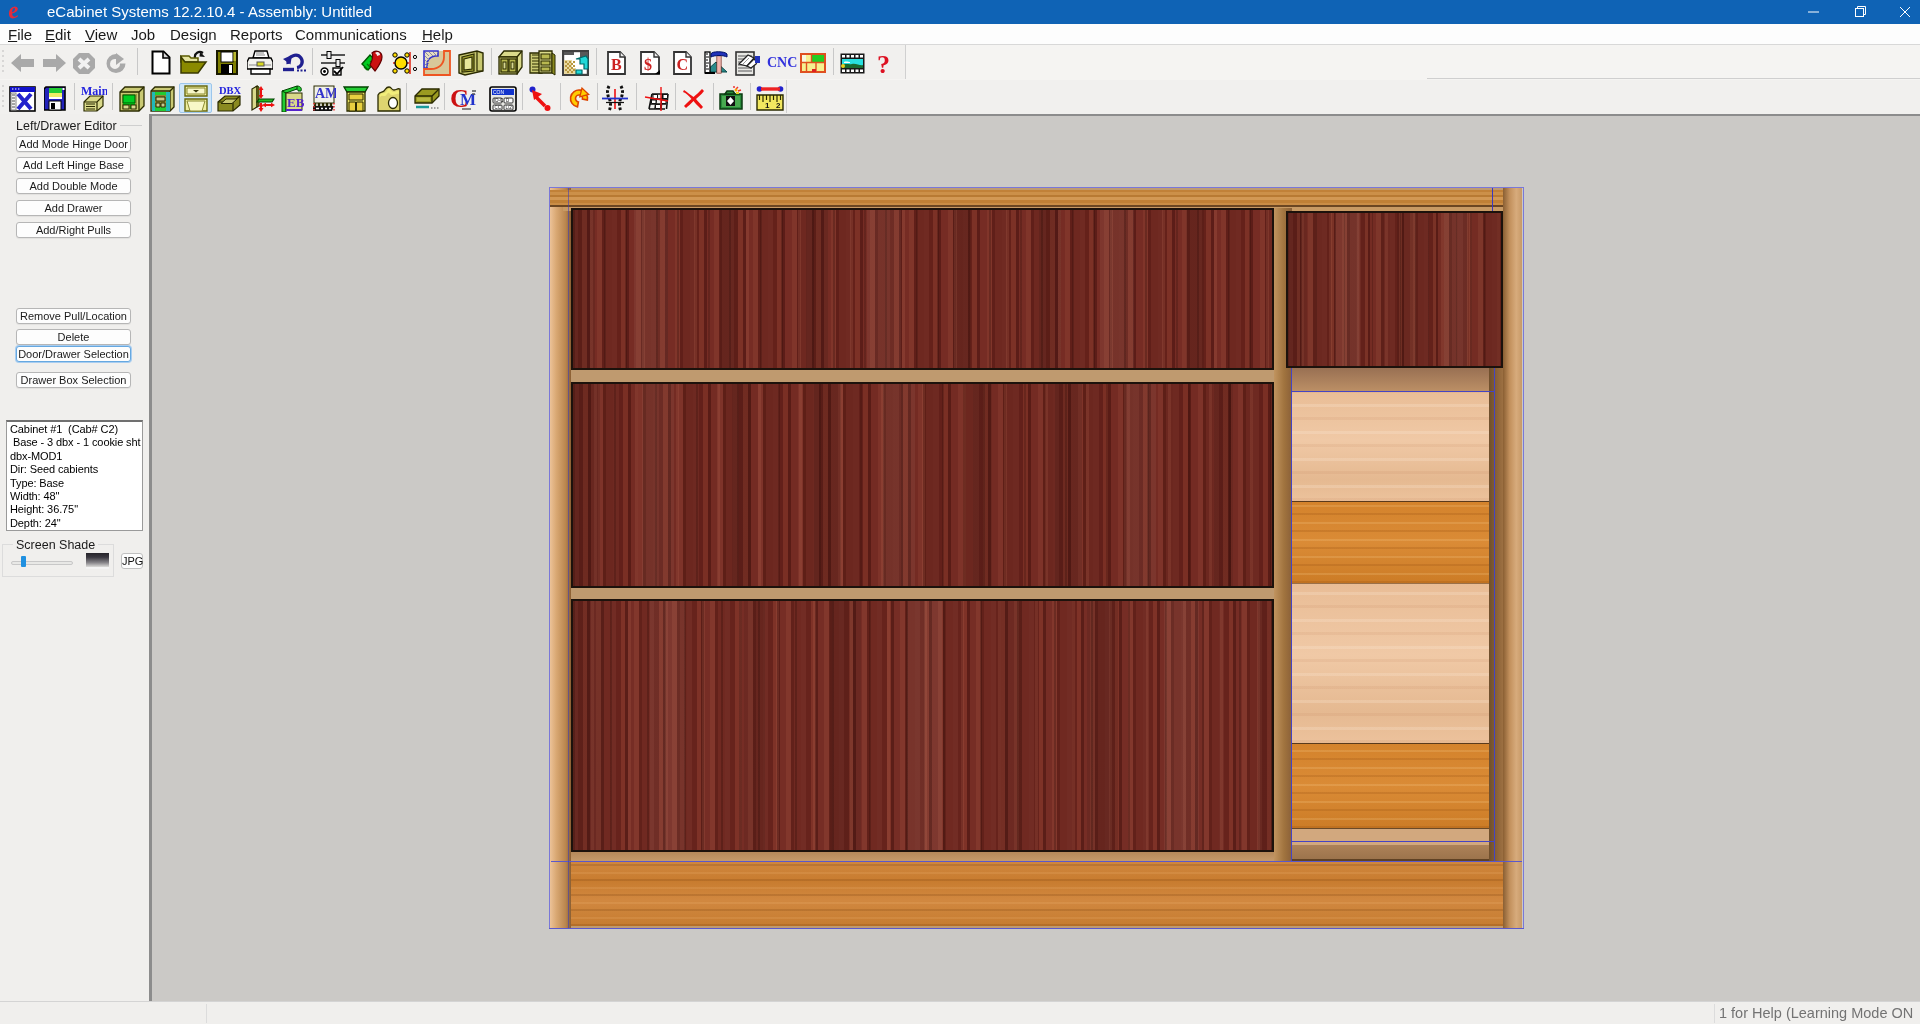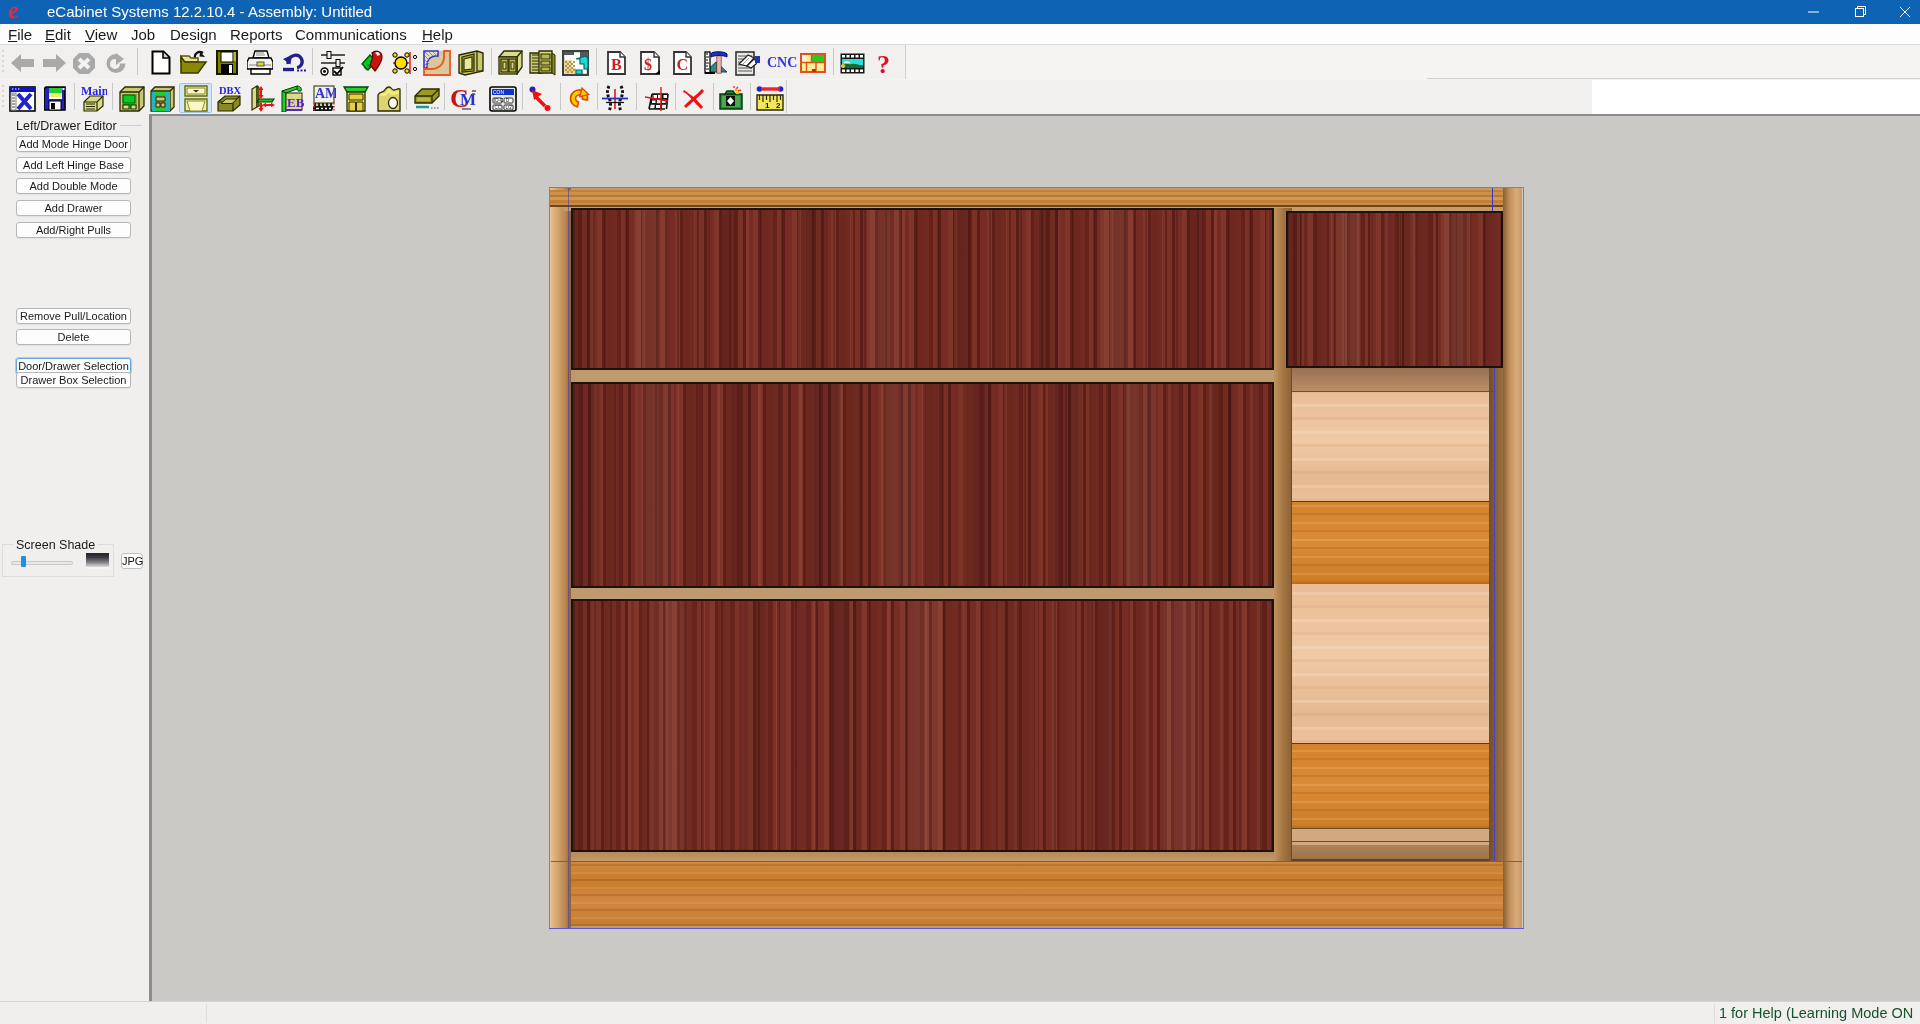--- a/index.html
+++ b/index.html
@@ -4,31 +4,31 @@
 <style>
 html,body{margin:0;padding:0;width:1920px;height:1024px;overflow:hidden;
  font-family:"Liberation Sans",sans-serif;background:#fff;}
 *{box-sizing:border-box;}
 .abs{position:absolute;}
 .titlebar{position:absolute;left:0;top:0;width:1920px;height:24px;background:#0f63b5;color:#fff;}
 .tb-title{position:absolute;left:47px;top:3px;font-size:15px;color:#fff;}
 .menubar{position:absolute;left:0;top:24px;width:1920px;height:21px;background:#fdfdfd;border-bottom:1px solid #d8d8d8;padding-left:13px;}
 .menubar span{position:absolute;top:2px;font-size:15px;color:#1a1a1a;}
 .toolbar1{position:absolute;left:0;top:45px;width:1920px;height:35px;background:#f5f4f2;}
-.toolbar2{position:absolute;left:0;top:80px;width:1592px;height:34px;background:#f1f0ee;text-align:center;}
+.toolbar2{position:absolute;left:0;top:80px;width:1920px;height:34px;background:#f1f0ee;text-align:center;}
 .t1panel{position:absolute;left:0;top:0;width:906px;height:34px;background:#f1f0ee;border-right:1px solid #d0d0d0;}
 .t2panel{position:absolute;left:0;top:0;width:787px;height:33px;background:#f1f0ee;border-right:1px solid #d0d0d0;}
 .grip{position:absolute;left:2px;top:4px;width:3px;height:26px;background-image:radial-gradient(circle 1px at 1px 2px,#999 70%,transparent 71%);background-size:3px 5px;}
 .vsep{position:absolute;top:3px;width:1px;height:27px;background:#c8c8c8;}
 .icon{position:absolute;top:50px;}
 .icon2{position:absolute;top:85px;}
 .leftpanel{position:absolute;left:0;top:114px;width:151px;height:887px;background:#f0efed;}
 .split{position:absolute;left:149px;top:114px;width:3px;height:887px;background:#8c8c8c;}
 .canvas{position:absolute;left:152px;top:114px;width:1768px;height:887px;background:#cbc9c6;border-top:2px solid #8c8c8c;}
-.statusbar{position:absolute;left:0;top:1001px;width:1920px;height:23px;background:#f0efed;border-top:1px solid #d4d4d4;font-size:14.5px;color:#14532d;}
+.statusbar{position:absolute;left:0;top:1001px;width:1920px;height:23px;background:#f0efed;border-top:1px solid #d4d4d4;font-size:14.5px;color:#737373;}
 .pbtn{position:absolute;left:16px;width:115px;height:16px;background:#fdfdfd;border:1px solid #b6b6b6;border-radius:3px;font-size:11px;color:#1a1a1a;text-align:center;line-height:14.5px;white-space:nowrap;overflow:hidden;box-shadow:0 1px 1px rgba(0,0,0,0.06);}
 .ibox{position:absolute;left:6px;top:306px;width:137px;height:111px;background:#fff;border:1px solid #9a9a9a;border-top:2px solid #707070;font-size:11px;color:#000;line-height:13.4px;padding:1px 0 0 3px;letter-spacing:-0.1px;white-space:pre;overflow:hidden;}
 .glabel{position:absolute;font-size:12.5px;color:#1a1a1a;}
 .wood-rose,.wood-rose2,.wood-rose3,.wood-rose4{filter:blur(0.4px);
  background:
   repeating-linear-gradient(90deg,rgba(0,0,0,.10) 0 22px,transparent 22px 61px,rgba(255,225,205,.06) 61px 95px,transparent 95px 147px,rgba(0,0,0,.08) 147px 165px,transparent 165px 233px),
   repeating-linear-gradient(90deg,rgba(40,8,4,.25) 0 2px,transparent 2px 17px,rgba(225,140,110,.14) 17px 20px,transparent 20px 31px,rgba(30,6,3,.2) 31px 33px,transparent 33px 52px),
   repeating-linear-gradient(90deg,#702a22 0 5px,#65211a 5px 9px,#7c3126 9px 14px,#5c1d18 14px 17px,#762c24 17px 24px,#80352a 24px 29px,#601f19 29px 32px,#6e2820 32px 39px);}
 .wood-rose2{background:
   repeating-linear-gradient(90deg,rgba(0,0,0,.10) 0 27px,transparent 27px 69px,rgba(255,225,205,.06) 69px 101px,transparent 101px 159px,rgba(0,0,0,.08) 159px 178px,transparent 178px 241px),
@@ -430,22 +430,30 @@
 <div class="leftpanel">
  <div class="glabel" style="left:16px;top:5px;">Left/Drawer Editor</div>
  <div style="position:absolute;left:120px;top:11px;width:22px;height:1px;background:#cfcfcf;"></div>
  <div class="pbtn" style="top:22px">Add Mode Hinge Door</div>
  <div class="pbtn" style="top:43px">Add Left Hinge Base</div>
  <div class="pbtn" style="top:64px">Add Double Mode</div>
  <div class="pbtn" style="top:86px">Add Drawer</div>
  <div class="pbtn" style="top:108px">Add/Right Pulls</div>
  <div class="pbtn" style="top:194px">Remove Pull/Location</div>
  <div class="pbtn" style="top:215px">Delete</div>
- <div class="pbtn" style="top:244px;border:1px solid #66a8e0;box-shadow:0 0 0 1px #a8cdf0;">Door/Drawer Selection</div>
+ <div class="pbtn" style="top:232px;border:1px solid #66a8e0;box-shadow:0 0 0 1px #a8cdf0;">Door/Drawer Selection</div>
  <div class="pbtn" style="top:258px">Drawer Box Selection</div>
+ <div class="ibox">Cabinet #1  (Cab# C2)
+ Base - 3 dbx - 1 cookie sht
+dbx-MOD1
+Dir: Seed cabients
+Type: Base
+Width: 48"
+Height: 36.75"
+Depth: 24"</div>
  <div style="position:absolute;left:2px;top:430px;width:112px;height:33px;border:1px solid #dcdcdc;"></div>
  <div class="glabel" style="left:13px;top:424px;background:#f0efed;padding:0 3px;">Screen Shade</div>
  <div style="position:absolute;left:11px;top:447px;width:62px;height:4px;background:#e8e8e6;border:1px solid #c8c8c8;border-radius:2px;"></div>
  <div style="position:absolute;left:21px;top:442px;width:5px;height:11px;background:#2090e0;border-radius:1px;"></div>
  <div style="position:absolute;left:86px;top:439px;width:23px;height:16px;background:linear-gradient(#26242a,#3a3840 30%,#8a888c 70%,#dcdcda);border-bottom:2px solid #f4f4f4;"></div>
  <div style="position:absolute;left:121px;top:439px;width:22px;height:16px;background:#fdfdfd;border:1px solid #c0c0c0;border-radius:3px;font-size:11px;text-align:center;line-height:14px;color:#111;">JPG</div>
 </div>
 <div class="split"></div>
 <div class="canvas" id="cv"></div>
 

